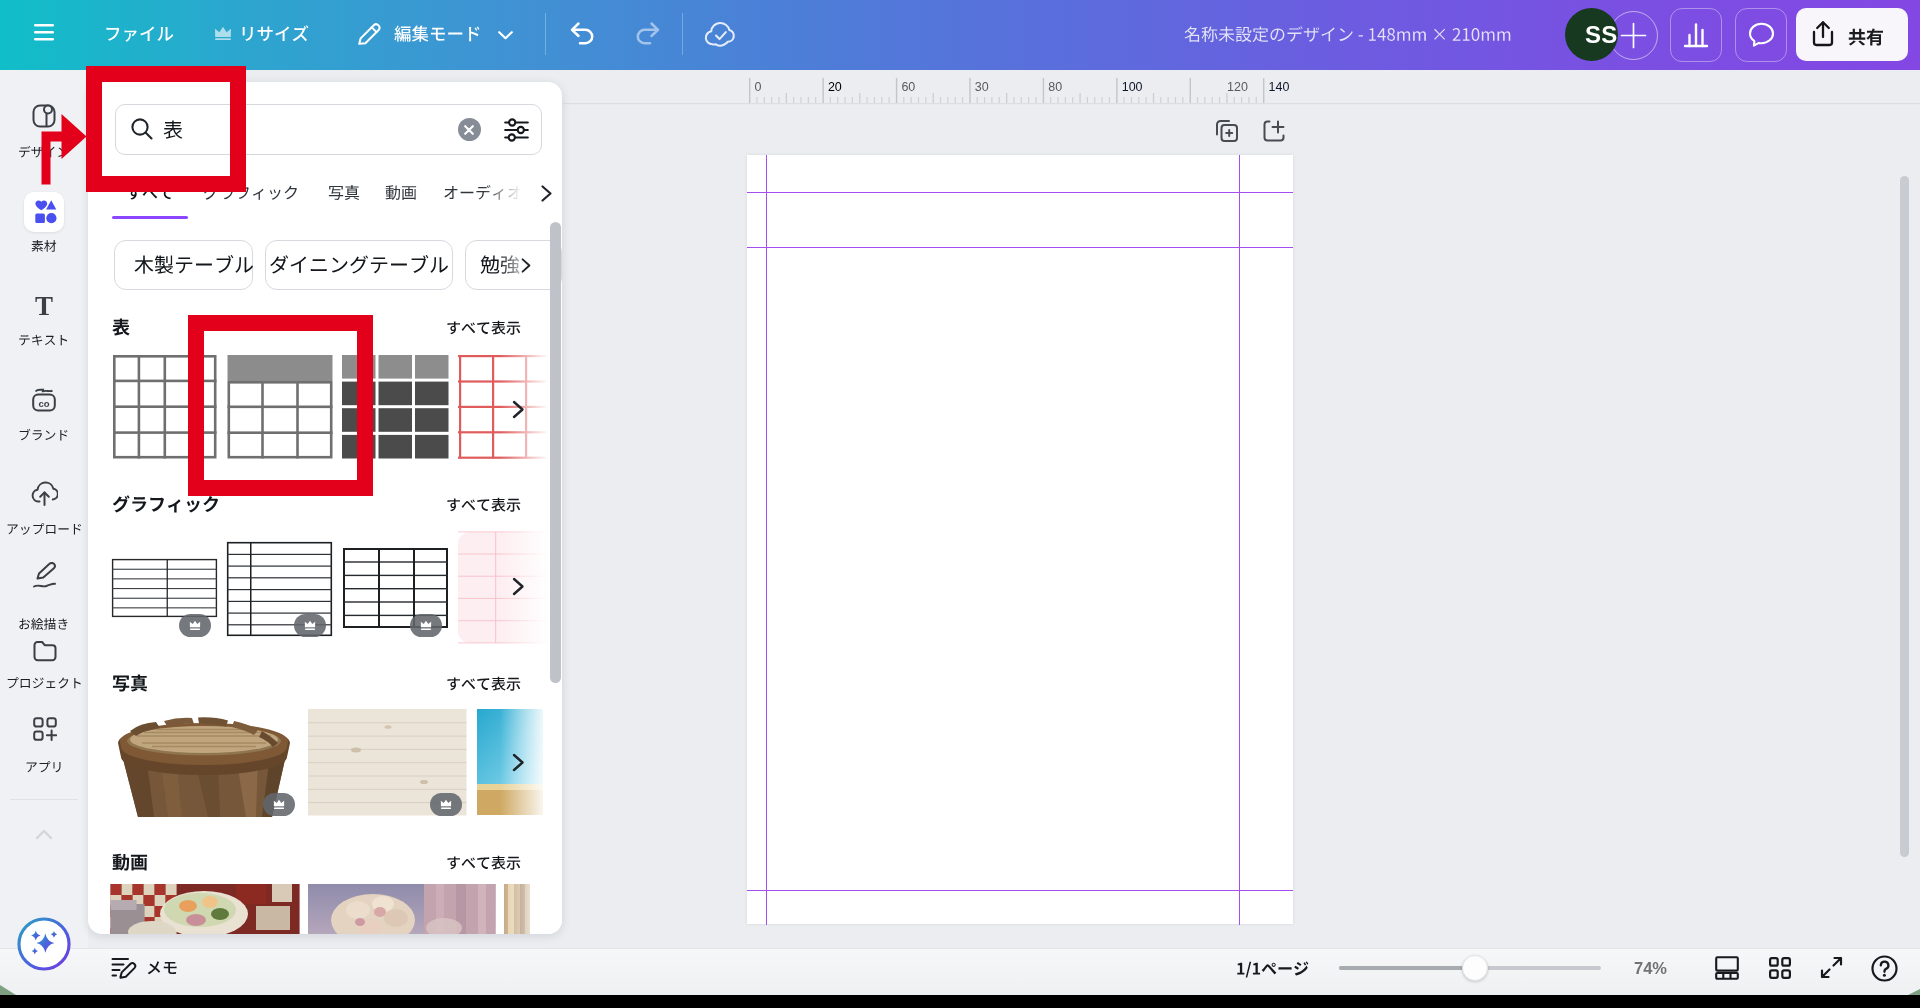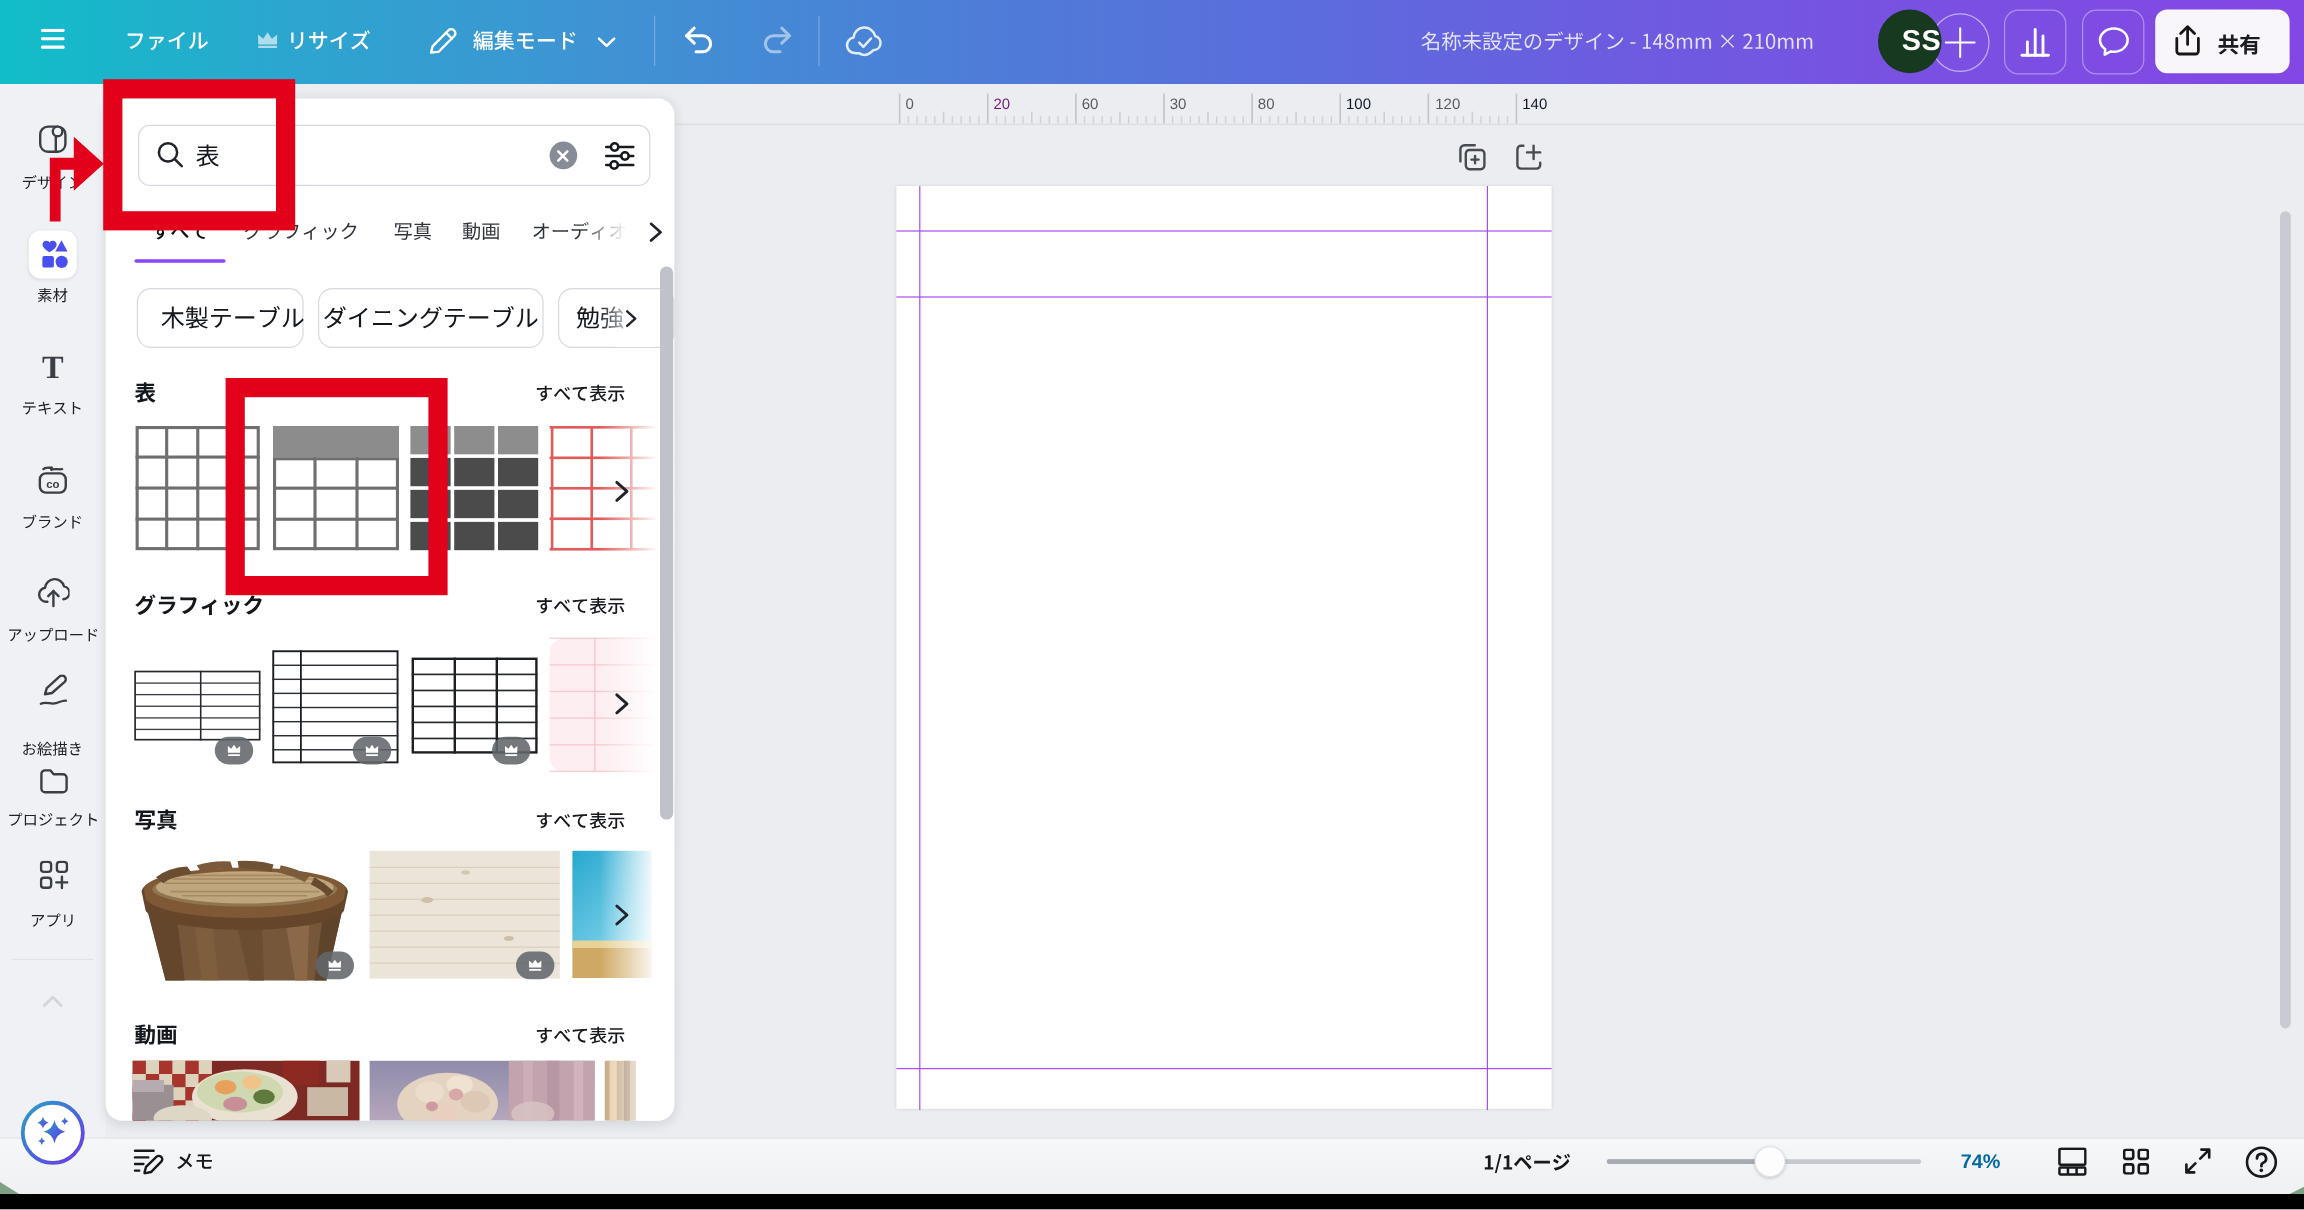--- a/index.html
+++ b/index.html
@@ -96,26 +96,26 @@
       <rect x="648.61" y="26" width="1.2" height="6" fill="#ced1d6"></rect>
       <rect x="655.95" y="26" width="1.2" height="6" fill="#ced1d6"></rect>
       <rect x="670.64" y="26" width="1.2" height="6" fill="#ced1d6"></rect>
       <rect x="677.98" y="26" width="1.2" height="6" fill="#ced1d6"></rect>
       <rect x="685.32" y="26" width="1.2" height="6" fill="#ced1d6"></rect>
       <rect x="692.67" y="26" width="1.2" height="6" fill="#ced1d6"></rect>
       <rect x="700.01" y="7" width="1.4" height="25" fill="#c2c5cb"></rect>
       <rect x="0" y="32" width="1357" height="1.2" fill="#dcdee3"></rect>
     </svg>
     <div class="abs" style="left:754.5px;top:80px;font-size:12.5px;color:#565b62">0</div>
-    <div class="abs" style="left:827.9px;top:80px;font-size:12.5px;color:#701a75">20</div>
+    <div class="abs" style="left:827.9px;top:80px;font-size:12.5px;color:#000000">20</div>
     <div class="abs" style="left:901.4px;top:80px;font-size:12.5px;color:#565b62">60</div>
     <div class="abs" style="left:974.8px;top:80px;font-size:12.5px;color:#565b62">30</div>
     <div class="abs" style="left:1048.2px;top:80px;font-size:12.5px;color:#565b62">80</div>
     <div class="abs" style="left:1121.7px;top:80px;font-size:12.5px;color:#0f172a">100</div>
-    <div class="abs" style="left:1196px;top:80px;font-size:12.5px;color:#565b62">120</div>
+    <div class="abs" style="left:1227px;top:80px;font-size:12.5px;color:#565b62">120</div>
     <div class="abs" style="left:1268.5px;top:80px;font-size:12.5px;color:#0f172a">140</div>
     <svg class="abs" style="left:1214px;top:118px" width="76" height="26" viewBox="0 0 76 26" fill="none" stroke="#474c52" stroke-width="2" stroke-linecap="round" stroke-linejoin="round">
 <path d="M3 16.5 V6.5 a3.5 3.5 0 0 1 3.5 -3.5 H15"></path>
 <rect x="7.5" y="7" width="15.5" height="16" rx="3"></rect>
 <path d="M15.2 12 v6 M12.2 15 h6"></path>
 <path d="M55.5 3.5 H53.5 a3 3 0 0 0 -3 3 V19.5 a3 3 0 0 0 3 3 H66.5 a3 3 0 0 0 3 -3 V17.5"></path>
 <path d="M64 3.5 v11 M58.5 9 h11"></path>
     </svg>
     <div class="abs" style="left:1899.5px;top:176px;width:9.5px;height:681px;border-radius:5px;background:#c8cbd1"></div>
     <div id="topbar"></div>
@@ -276,21 +276,21 @@
     </svg>
     <svg class="jt " style="left:146px;top:955.4px" width="34" height="24" viewBox="0 0 34 24">
       <path fill="#17191d" transform="translate(0,18.6)" d="M4.6 -10.0 3.5 -8.7C5.1 -7.7 6.8 -6.5 7.9 -5.5C6.4 -3.6 4.4 -1.9 1.7 -0.6L3.1 0.6C5.9 -0.8 7.8 -2.7 9.2 -4.4C10.6 -3.3 11.8 -2.2 12.9 -0.8L14.2 -2.2C13.1 -3.4 11.7 -4.7 10.3 -5.9C11.3 -7.4 12.1 -9.1 12.6 -10.4C12.7 -10.8 13.0 -11.4 13.2 -11.7L11.3 -12.4C11.2 -12.0 11.1 -11.4 11.0 -11.0C10.5 -9.7 9.9 -8.3 9.0 -6.9C7.7 -7.9 5.9 -9.1 4.6 -10.0Z M17.8 -7.0V-5.3C18.2 -5.3 19.0 -5.4 19.4 -5.4H22.3V-2.0C22.3 -0.5 23.0 0.4 25.7 0.4C27.2 0.4 28.8 0.3 30.0 0.2L30.1 -1.5C28.8 -1.3 27.4 -1.2 25.9 -1.2C24.5 -1.2 24.0 -1.6 24.0 -2.5V-5.4H29.2C29.5 -5.4 30.2 -5.4 30.6 -5.3L30.6 -7.0C30.2 -6.9 29.5 -6.9 29.1 -6.9H24.0V-10.0H28.0C28.5 -10.0 28.9 -10.0 29.3 -9.9V-11.5C29.0 -11.5 28.5 -11.5 28.0 -11.5C26.7 -11.5 21.6 -11.5 20.3 -11.5C19.8 -11.5 19.3 -11.5 18.8 -11.5V-9.9C19.3 -10.0 19.8 -10.0 20.3 -10.0H22.3V-6.9H19.4C18.9 -6.9 18.2 -6.9 17.8 -7.0Z"></path>
     </svg>
     <svg class="jt " style="left:1236px;top:955.9px" width="75" height="24" viewBox="0 0 75 24">
       <path fill="#17191d" transform="translate(0,18.6)" d="M1.3 0.0H8.4V-1.9H6.2V-11.9H4.5C3.7 -11.4 2.9 -11.1 1.7 -10.9V-9.4H3.9V-1.9H1.3Z M9.7 2.9H11.2L15.2 -12.9H13.6Z M16.9 0.0H24.1V-1.9H21.8V-11.9H20.1C19.3 -11.4 18.5 -11.1 17.3 -10.9V-9.4H19.5V-1.9H16.9Z M36.6 -9.8C36.6 -10.4 37.1 -10.8 37.6 -10.8C38.2 -10.8 38.7 -10.4 38.7 -9.8C38.7 -9.2 38.2 -8.8 37.6 -8.8C37.1 -8.8 36.6 -9.2 36.6 -9.8ZM35.6 -9.8C35.6 -8.6 36.5 -7.7 37.6 -7.7C38.8 -7.7 39.7 -8.6 39.7 -9.8C39.7 -10.9 38.8 -11.9 37.6 -11.9C36.5 -11.9 35.6 -10.9 35.6 -9.8ZM25.6 -4.6 27.6 -2.6C27.8 -3.0 28.2 -3.6 28.6 -4.1C29.2 -4.9 30.4 -6.5 31.0 -7.3C31.5 -7.9 31.8 -7.9 32.3 -7.4C32.9 -6.8 34.3 -5.3 35.2 -4.2C36.2 -3.1 37.5 -1.4 38.6 -0.1L40.4 -2.0C39.1 -3.3 37.5 -5.1 36.4 -6.2C35.5 -7.2 34.2 -8.5 33.2 -9.5C31.9 -10.7 31.0 -10.5 30.0 -9.4C28.9 -8.1 27.7 -6.5 27.0 -5.8C26.5 -5.3 26.1 -4.9 25.6 -4.6Z M42.5 -7.4V-4.9C43.1 -4.9 44.2 -5.0 45.1 -5.0C47.0 -5.0 52.3 -5.0 53.7 -5.0C54.4 -5.0 55.2 -4.9 55.6 -4.9V-7.4C55.2 -7.4 54.5 -7.3 53.7 -7.3C52.3 -7.3 47.0 -7.3 45.1 -7.3C44.3 -7.3 43.1 -7.4 42.5 -7.4Z M68.8 -12.3 67.4 -11.7C68.0 -10.9 68.4 -10.2 68.8 -9.2L70.2 -9.8C69.8 -10.5 69.2 -11.6 68.8 -12.3ZM70.9 -13.1 69.6 -12.5C70.2 -11.7 70.6 -11.1 71.1 -10.1L72.4 -10.7C72.1 -11.4 71.4 -12.4 70.9 -13.1ZM61.8 -12.6 60.6 -10.8C61.7 -10.2 63.4 -9.2 64.3 -8.5L65.4 -10.3C64.6 -10.9 62.8 -12.0 61.8 -12.6ZM58.8 -1.2 60.0 0.9C61.4 0.6 63.7 -0.2 65.4 -1.1C68.0 -2.6 70.3 -4.6 71.7 -6.9L70.5 -9.0C69.2 -6.8 67.0 -4.6 64.3 -3.0C62.5 -2.1 60.6 -1.5 58.8 -1.2ZM59.3 -8.9 58.2 -7.2C59.2 -6.6 60.9 -5.5 61.8 -4.9L63.0 -6.7C62.2 -7.3 60.4 -8.4 59.3 -8.9Z"></path>
     </svg>
     <div class="abs" style="left:1339px;top:966.3px;width:262px;height:3.6px;border-radius:2px;background:#c6c9cf"></div>
     <div class="abs" style="left:1339px;top:966.3px;width:136px;height:3.6px;border-radius:2px;background:#a6aab1"></div>
     <div class="abs" style="left:1461.6px;top:954.6px;width:26.4px;height:26.4px;border-radius:50%;background:#fdfdfe;border:1px solid #e2e4e8;box-shadow:0 1px 3px rgba(0,0,0,.18)"></div>
-    <div class="abs" style="left:1634px;top:959px;font-size:16.5px;font-weight:bold;color:#0369a1">74%</div>
+    <div class="abs" style="left:1634px;top:959px;font-size:16.5px;font-weight:bold;color:#737373">74%</div>
     <svg class="abs" style="left:1714.5px;top:955.5px" width="24" height="24" viewBox="0 0 24 24" fill="none" stroke="#17191d" stroke-width="2.1" stroke-linejoin="round">
       <rect x="1.2" y="1.2" width="21.6" height="13.4" rx="1.2"></rect>
       <rect x="1.2" y="17" width="21.6" height="5.8" rx="1"></rect>
       <path d="M8.3 17 v5.8 M15.5 17 v5.8"></path>
     </svg>
     <svg class="abs" style="left:1769px;top:956.5px" width="22" height="22" viewBox="0 0 22 22" fill="none" stroke="#17191d" stroke-width="2.2">
       <rect x="1.1" y="1.1" width="7.6" height="7.6" rx="1.8"></rect>
       <rect x="13.3" y="1.1" width="7.6" height="7.6" rx="1.8"></rect>
       <rect x="1.1" y="13.3" width="7.6" height="7.6" rx="1.8"></rect>
       <rect x="13.3" y="13.3" width="7.6" height="7.6" rx="1.8"></rect>

